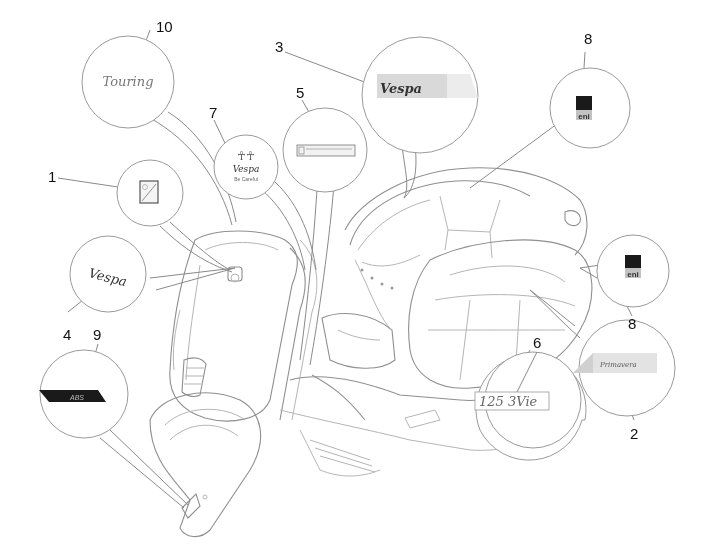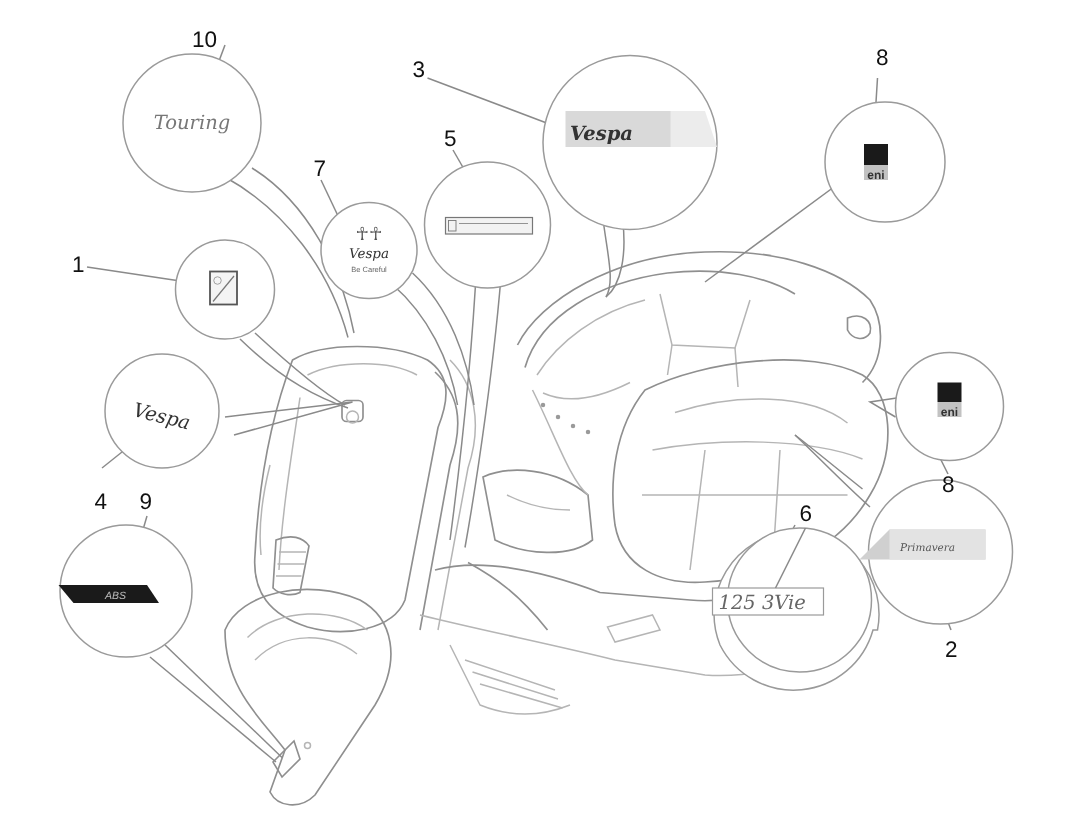--- a/index.html
+++ b/index.html
@@ -185,21 +185,21 @@
   <g>
     <path class="bubble" d="M480,430 A55,55 0 1,1 585,420 L582,420 A55,55 0 0,1 480,430 Z"></path>
     <circle class="bubble" cx="533" cy="400" r="48"></circle>
     <rect x="475" y="392" width="74" height="18" fill="#ffffff" stroke="#9a9a9a" stroke-width="0.8"></rect>
     <text class="script" x="479" y="406" font-size="13" fill="#666">125 3Vie</text>
   </g>
 
   <path class="ln" d="M537,352 L517,392"></path>
 </svg>
 
-<span class="callout-num" style="left:128px;top:18px;">10</span>
+<span class="callout-num" style="left:156px;top:18px;">10</span>
 <span class="callout-num" style="left:275px;top:38px;">3</span>
 <span class="callout-num" style="left:584px;top:30px;">8</span>
 <span class="callout-num" style="left:296px;top:84px;">5</span>
 <span class="callout-num" style="left:209px;top:104px;">7</span>
 <span class="callout-num" style="left:48px;top:168px;">1</span>
 <span class="callout-num" style="left:63px;top:326px;">4</span>
 <span class="callout-num" style="left:93px;top:326px;">9</span>
 <span class="callout-num" style="left:533px;top:334px;">6</span>
 <span class="callout-num" style="left:628px;top:315px;">8</span>
 <span class="callout-num" style="left:630px;top:425px;">2</span>

